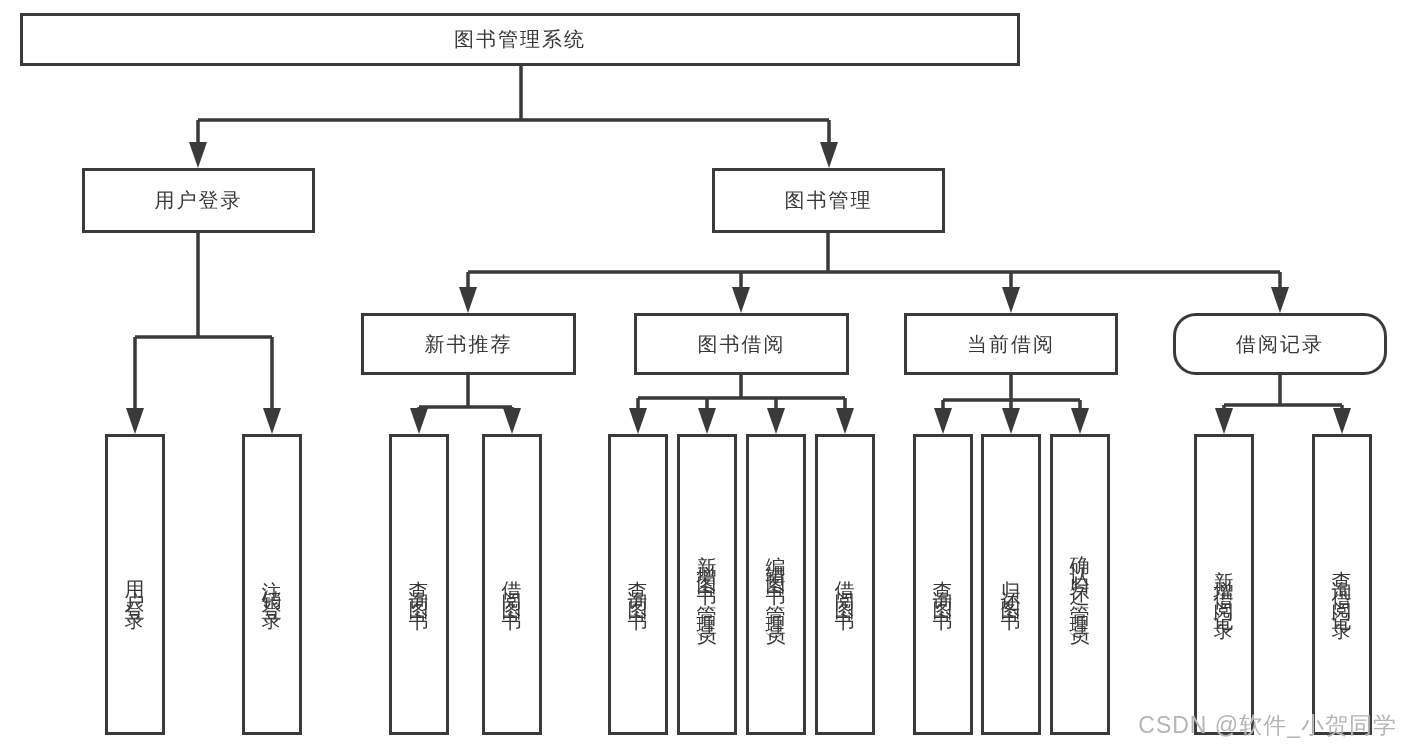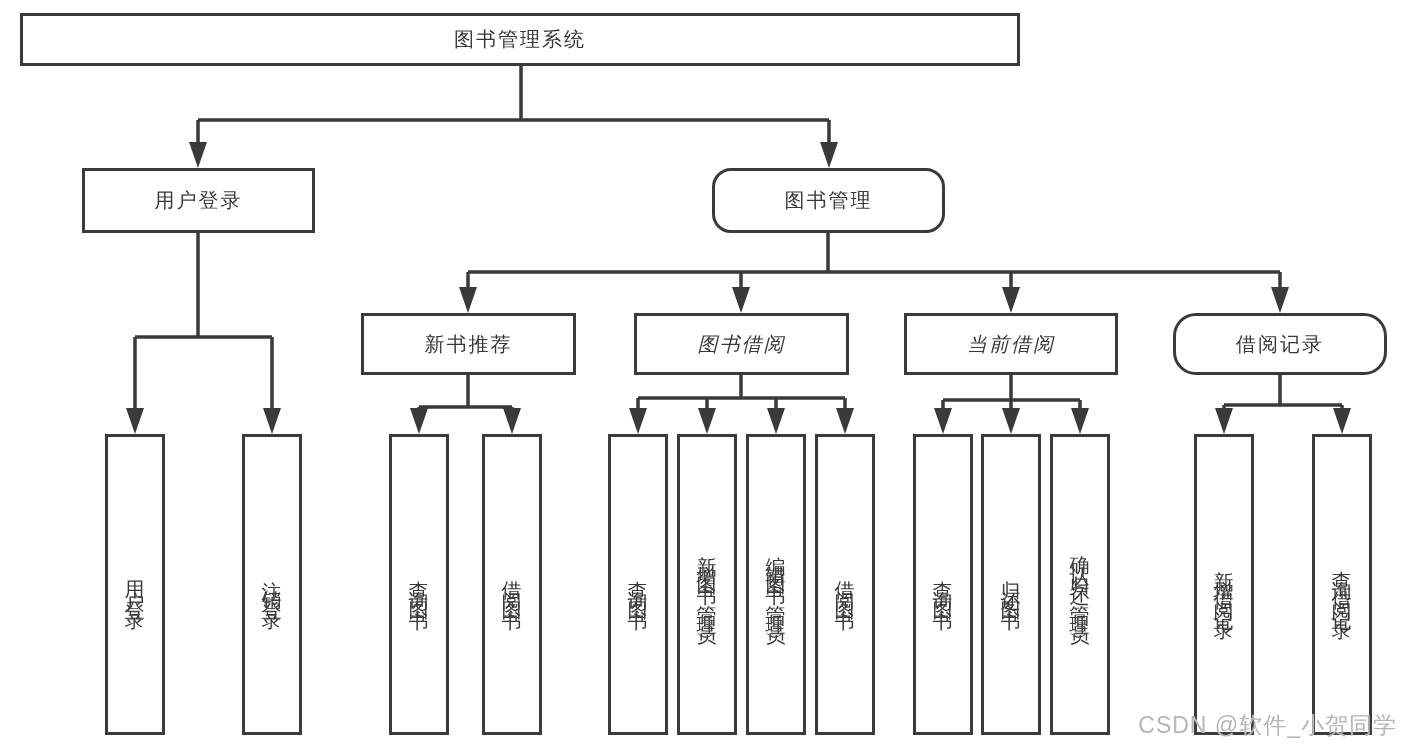--- a/index.html
+++ b/index.html
@@ -26,24 +26,24 @@
   }
   .leaf span{
     writing-mode:vertical-rl;
     letter-spacing:10px;
     line-height:1;
     white-space:nowrap;
   }
   
   #n-root{left:20px;top:13px;width:1000px;height:53px;}
   #n-user-login{left:82px;top:168px;width:233px;height:65px;}
-  #n-book-mgmt{left:712px;top:168px;width:233px;height:65px;border-radius:19px;}
+  #n-book-mgmt{left:712px;top:168px;width:233px;height:65px;}
   #n-new-book{left:361px;top:313px;width:215px;height:62px;text-align:center;}
-  #n-book-borrow{left:634px;top:313px;width:215px;height:62px;font-style:italic;}
-  #n-current-borrow{left:904px;top:313px;width:214px;height:62px;font-style:italic;}
+  #n-book-borrow{left:634px;top:313px;width:215px;height:62px;}
+  #n-current-borrow{left:904px;top:313px;width:214px;height:62px;}
   #n-borrow-records{left:1173px;top:313px;width:214px;height:62px;border-radius:23px;}
   #l-1-0{left:105px;} #l-1-1{left:242px;}
   #l-2-0{left:389px;} #l-2-1{left:482px;}
   #l-3-0{left:608px;} #l-3-1{left:677px;} #l-3-2{left:746px;} #l-3-3{left:815px;}
   #l-4-0{left:913px;} #l-4-1{left:981px;} #l-4-2{left:1050px;}
   #l-5-0{left:1194px;} #l-5-1{left:1312px;}
   #watermark{
     position:absolute;right:8px;bottom:6px;z-index:5;
     color:var(--watermark);font-size:23px;letter-spacing:1px;
     text-shadow:0 0 1px rgba(255,255,255,.6);

